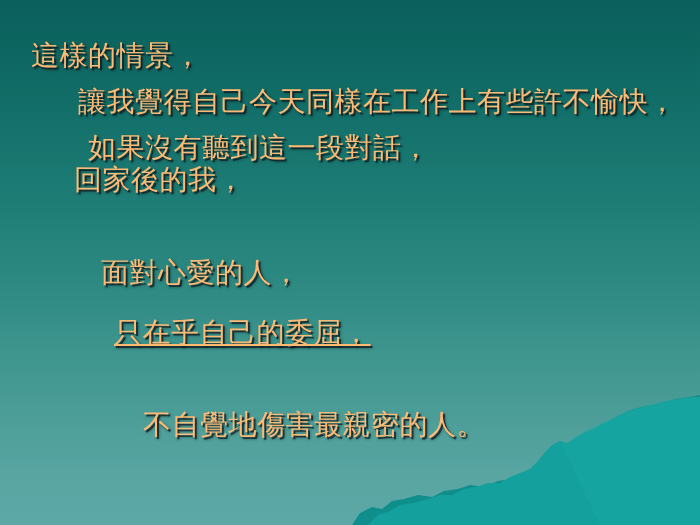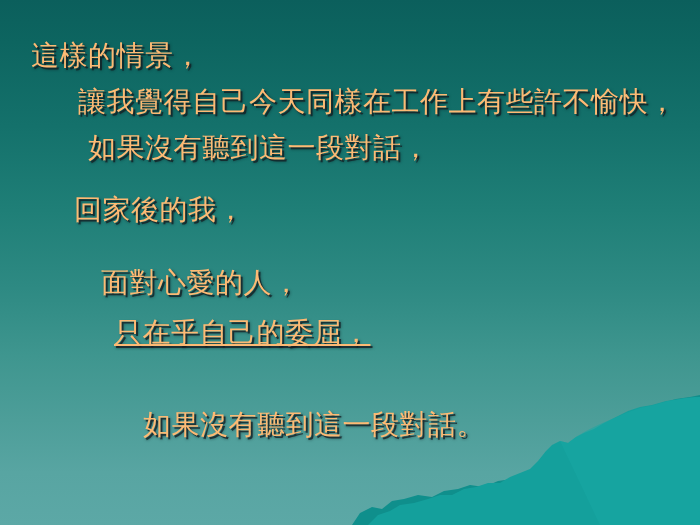--- a/index.html
+++ b/index.html
@@ -83,19 +83,19 @@
 
       <path d="M560,46 L568,48 L576,42 L586,36 L598,30 L612,24 L626,18 L640,13
                L654,10 L668,6 L684,3 L700,2 L700,130 L600,130 Z" fill="#18a8a4" opacity="0.55"></path>
     </svg>
   </div>
 
   <div id="verse">
     <div class="vline" style="left:31px; top:42px;">這樣的情景，</div>
     <div class="vline" style="left:46px; top:88px;margin-left:32px;">讓我覺得自己今天同樣在工作上有些許不愉快，</div>
     <div class="vline" style="left:60px; top:134px;margin-left:28px;">如果沒有聽到這一段對話，</div>
-    <div class="vline" style="left:74px; top:196px;">回家後的我，</div>
-    <div class="vline" style="left:101px; top:271px;font-family:Liberation Mono, monospace;">面對心愛的人，</div>
+    <div class="vline" style="left:74px; top:166px;">回家後的我，</div>
+    <div class="vline" style="left:101px; top:259px;">面對心愛的人，</div>
     <div class="vline" style="left:114px; top:319px;text-decoration:underline;">只在乎自己的委屈，</div>
-    <div class="vline" style="left:143px; top:411px;">如果沒有聽到這一段對話。</div>
+    <div class="vline" style="left:143px; top:411px;">不自覺地傷害最親密的人。</div>
   </div>
 
 </div>
 
 </body></html>

